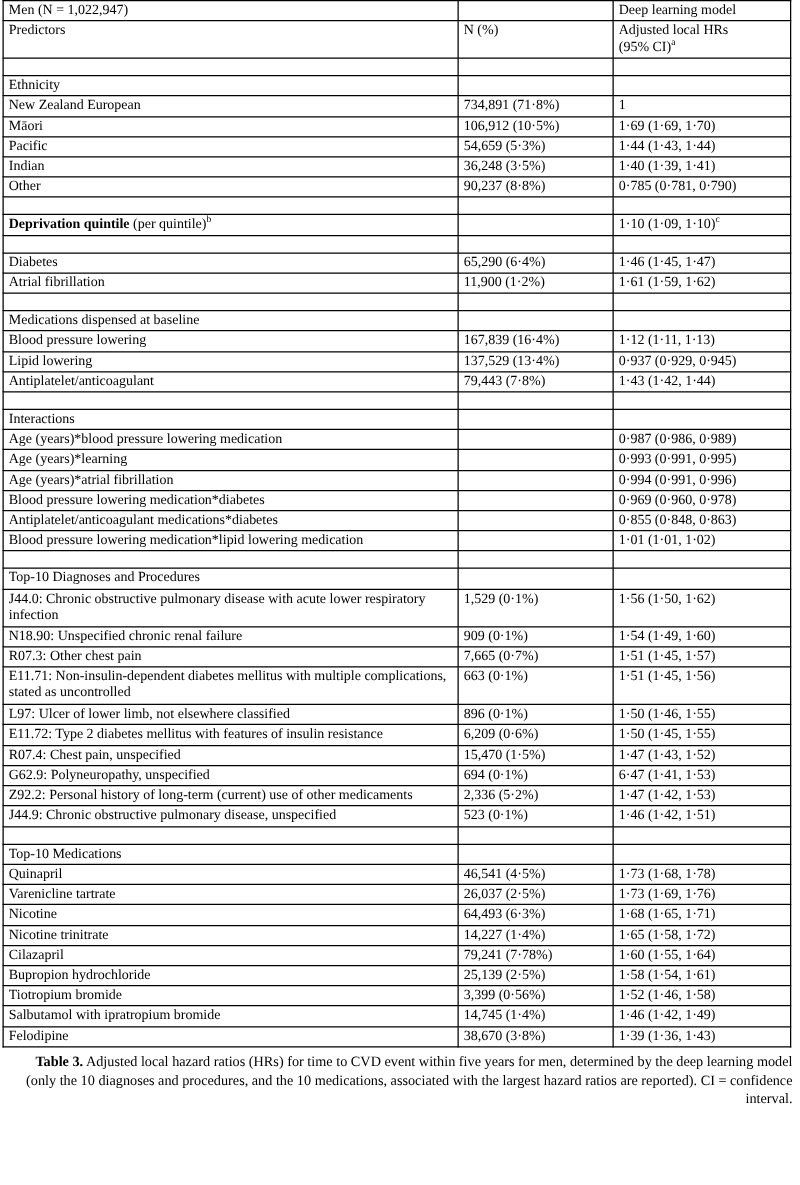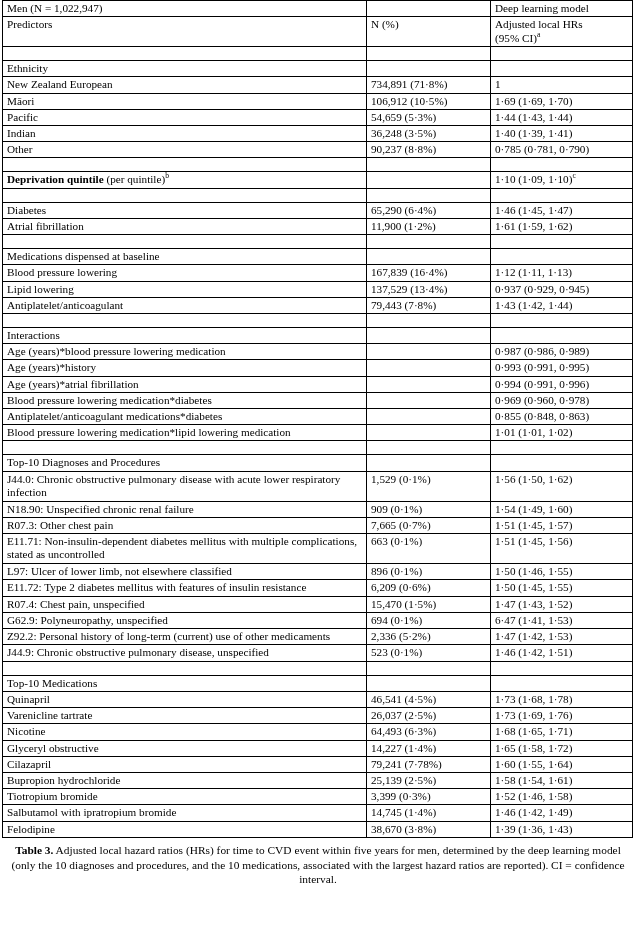--- a/index.html
+++ b/index.html
@@ -46,21 +46,21 @@
   .hdr-sub { font-weight: bold; }
   .sep td { height: 13px; }
   .group td { font-weight: bold; }
   sup { font-size: 7.6px; vertical-align: super; line-height: 0; }
 
   .caption {
     margin-top: 5px;
     font-size: 11.4px;
     line-height: 1.30;
     width: 632px;
-    text-align: center;
+    text-align: right;
   }
   .caption .lead { font-weight: bold; }
   .cell-2line { line-height: 1.20; }
 </style>
 </head>
 <body>
 
 <div id="page">
 
   <table class="tbl">
@@ -177,21 +177,21 @@
           <td>Interactions</td>
           <td class="num"></td>
           <td class="num"></td>
         </tr>
         <tr>
           <td>Age (years)*blood pressure lowering medication</td>
           <td class="num"></td>
           <td class="num">0·987 (0·986, 0·989)</td>
         </tr>
         <tr>
-          <td>Age (years)*history</td>
+          <td>Age (years)*learning</td>
           <td class="num"></td>
           <td class="num">0·993 (0·991, 0·995)</td>
         </tr>
         <tr>
           <td>Age (years)*atrial fibrillation</td>
           <td class="num"></td>
           <td class="num">0·994 (0·991, 0·996)</td>
         </tr>
         <tr>
           <td>Blood pressure lowering medication*diabetes</td>
@@ -287,37 +287,37 @@
           <td>Varenicline tartrate</td>
           <td class="num">26,037 (2·5%)</td>
           <td class="num">1·73 (1·69, 1·76)</td>
         </tr>
         <tr>
           <td>Nicotine</td>
           <td class="num">64,493 (6·3%)</td>
           <td class="num">1·68 (1·65, 1·71)</td>
         </tr>
         <tr>
-          <td>Glyceryl obstructive</td>
+          <td>Nicotine trinitrate</td>
           <td class="num">14,227 (1·4%)</td>
           <td class="num">1·65 (1·58, 1·72)</td>
         </tr>
         <tr>
           <td>Cilazapril</td>
           <td class="num">79,241 (7·78%)</td>
           <td class="num">1·60 (1·55, 1·64)</td>
         </tr>
         <tr>
           <td>Bupropion hydrochloride</td>
           <td class="num">25,139 (2·5%)</td>
           <td class="num">1·58 (1·54, 1·61)</td>
         </tr>
         <tr>
           <td>Tiotropium bromide</td>
-          <td class="num">3,399 (0·3%)</td>
+          <td class="num">3,399 (0·56%)</td>
           <td class="num">1·52 (1·46, 1·58)</td>
         </tr>
         <tr>
           <td>Salbutamol with ipratropium bromide</td>
           <td class="num">14,745 (1·4%)</td>
           <td class="num">1·46 (1·42, 1·49)</td>
         </tr>
         <tr>
           <td>Felodipine</td>
           <td class="num">38,670 (3·8%)</td>

